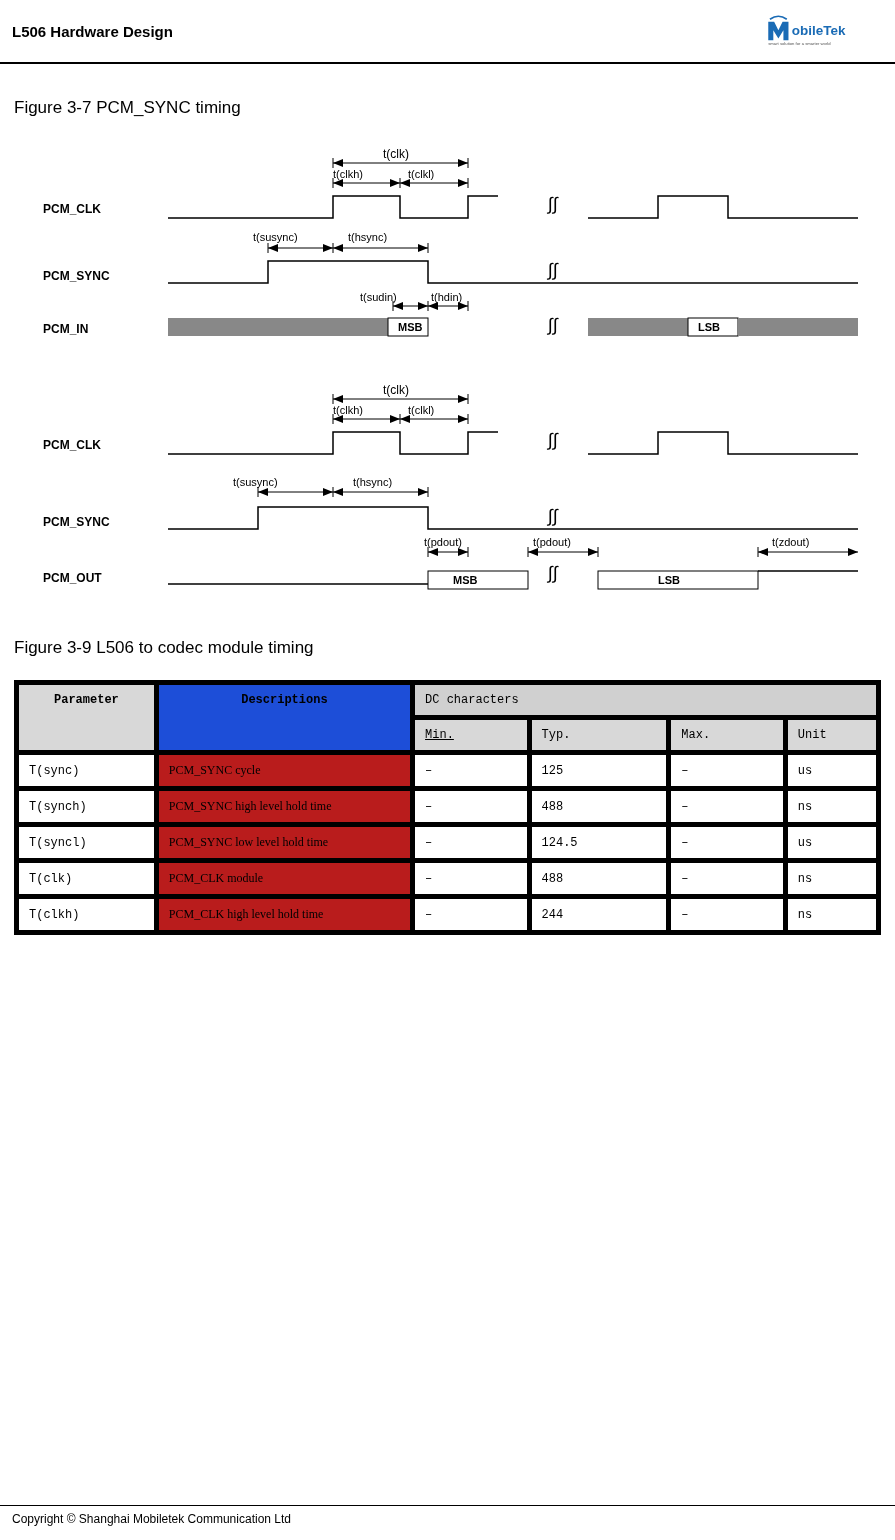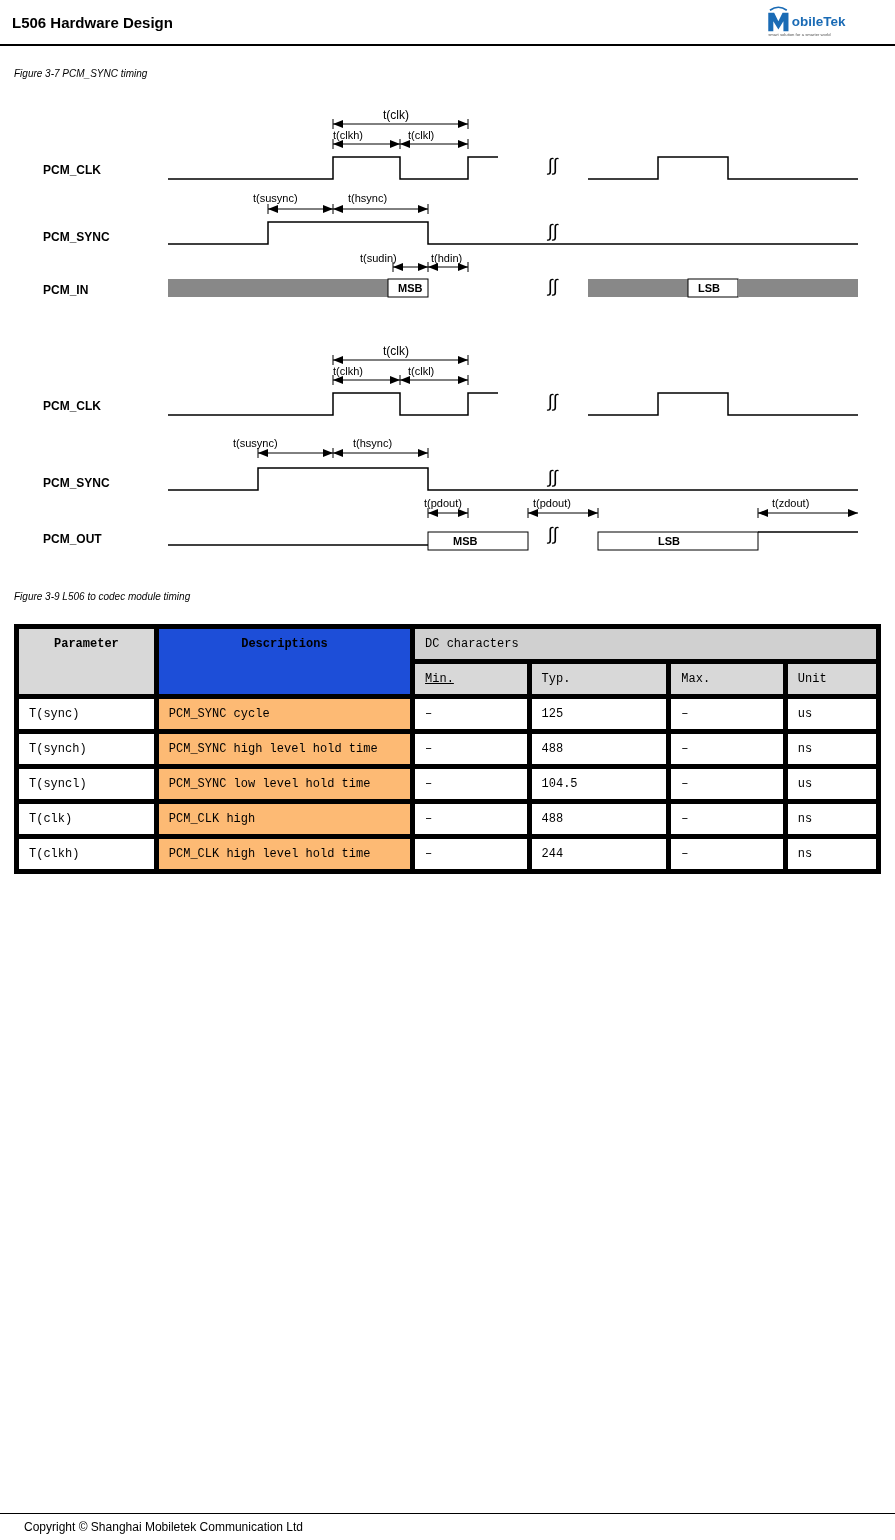--- a/index.html
+++ b/index.html
@@ -12,45 +12,44 @@
       min-height: 1540px;
       position: relative;
     }
 
     
     .header {
       display: flex;
       justify-content: space-between;
       align-items: center;
       border-bottom: 2px solid #000;
-      padding: 6px 12px;
+      padding: 15px 12px;
     }
     .header-title {
       font-size: 15px;
       font-weight: bold;
     }
     .logo-area {
       display: flex;
       align-items: flex-start;
     }
     .logo-svg {
       width: 120px;
       height: 32px;
     }
 
     
     .content {
       padding: 10px 14px;
     }
 
     .figure-label {
-      font-size: 10px;
+      font-size: 17px;
       margin-bottom: 6px;
-      margin-top: 12px;
-      font-style: italic;
+      margin-top: 24px;
     }
 
     .diagram-container {
       margin: 10px auto 16px auto;
       border: none;
       display: flex;
       justify-content: center;
     }
 
     
@@ -103,33 +102,33 @@
       text-align: left;
     }
 
     table.timing-table td.param-cell {
       background: #fff;
       font-family: 'Courier New', monospace;
       font-size: 12px;
     }
 
     table.timing-table td.desc-cell {
-      background: #fdba74;
-      font-family: Liberation Mono, monospace;
+      background: #b91c1c;
+      font-family: Liberation Serif, serif;
       font-size: 12px;
     }
 
     
     .footer {
       position: absolute;
-      bottom: 0;
+      bottom: 8px;
       left: 0;
       right: 0;
       border-top: 1px solid #000;
-      padding: 6px 24px;
+      padding: 6px 12px;
       font-size: 12px;
     }
   </style>
 </head>
 <body>
 
 <div class="header">
   <span class="header-title">L506 Hardware Design</span>
   <div class="logo-area">
 
@@ -346,27 +345,27 @@
           <td class="desc-cell">PCM_SYNC high level hold time</td>
           <td class="data-cell">–</td>
           <td class="data-cell">488</td>
           <td class="data-cell">–</td>
           <td class="data-cell">ns</td>
         </tr>
         <tr>
           <td class="param-cell">T(syncl)</td>
           <td class="desc-cell">PCM_SYNC low level hold time</td>
           <td class="data-cell">–</td>
-          <td class="data-cell">104.5</td>
+          <td class="data-cell">124.5</td>
           <td class="data-cell">–</td>
           <td class="data-cell">us</td>
         </tr>
         <tr>
           <td class="param-cell">T(clk)</td>
-          <td class="desc-cell">PCM_CLK high</td>
+          <td class="desc-cell">PCM_CLK module</td>
           <td class="data-cell">–</td>
           <td class="data-cell">488</td>
           <td class="data-cell">–</td>
           <td class="data-cell">ns</td>
         </tr>
         <tr>
           <td class="param-cell">T(clkh)</td>
           <td class="desc-cell">PCM_CLK high level hold time</td>
           <td class="data-cell">–</td>
           <td class="data-cell">244</td>

